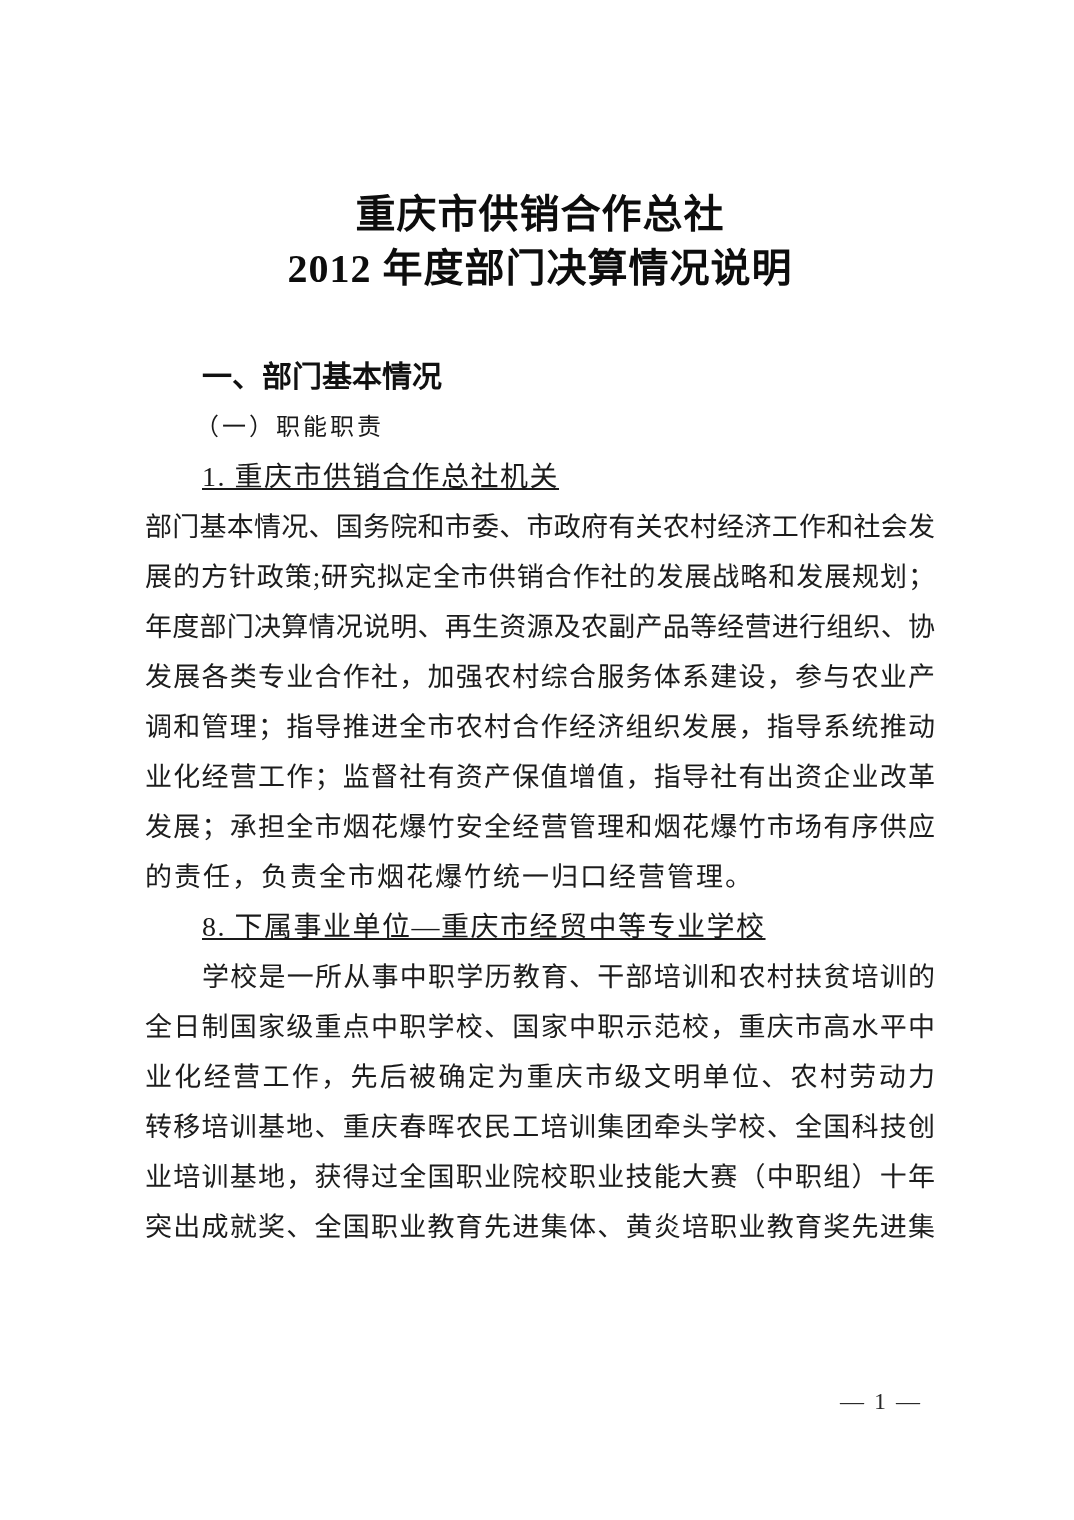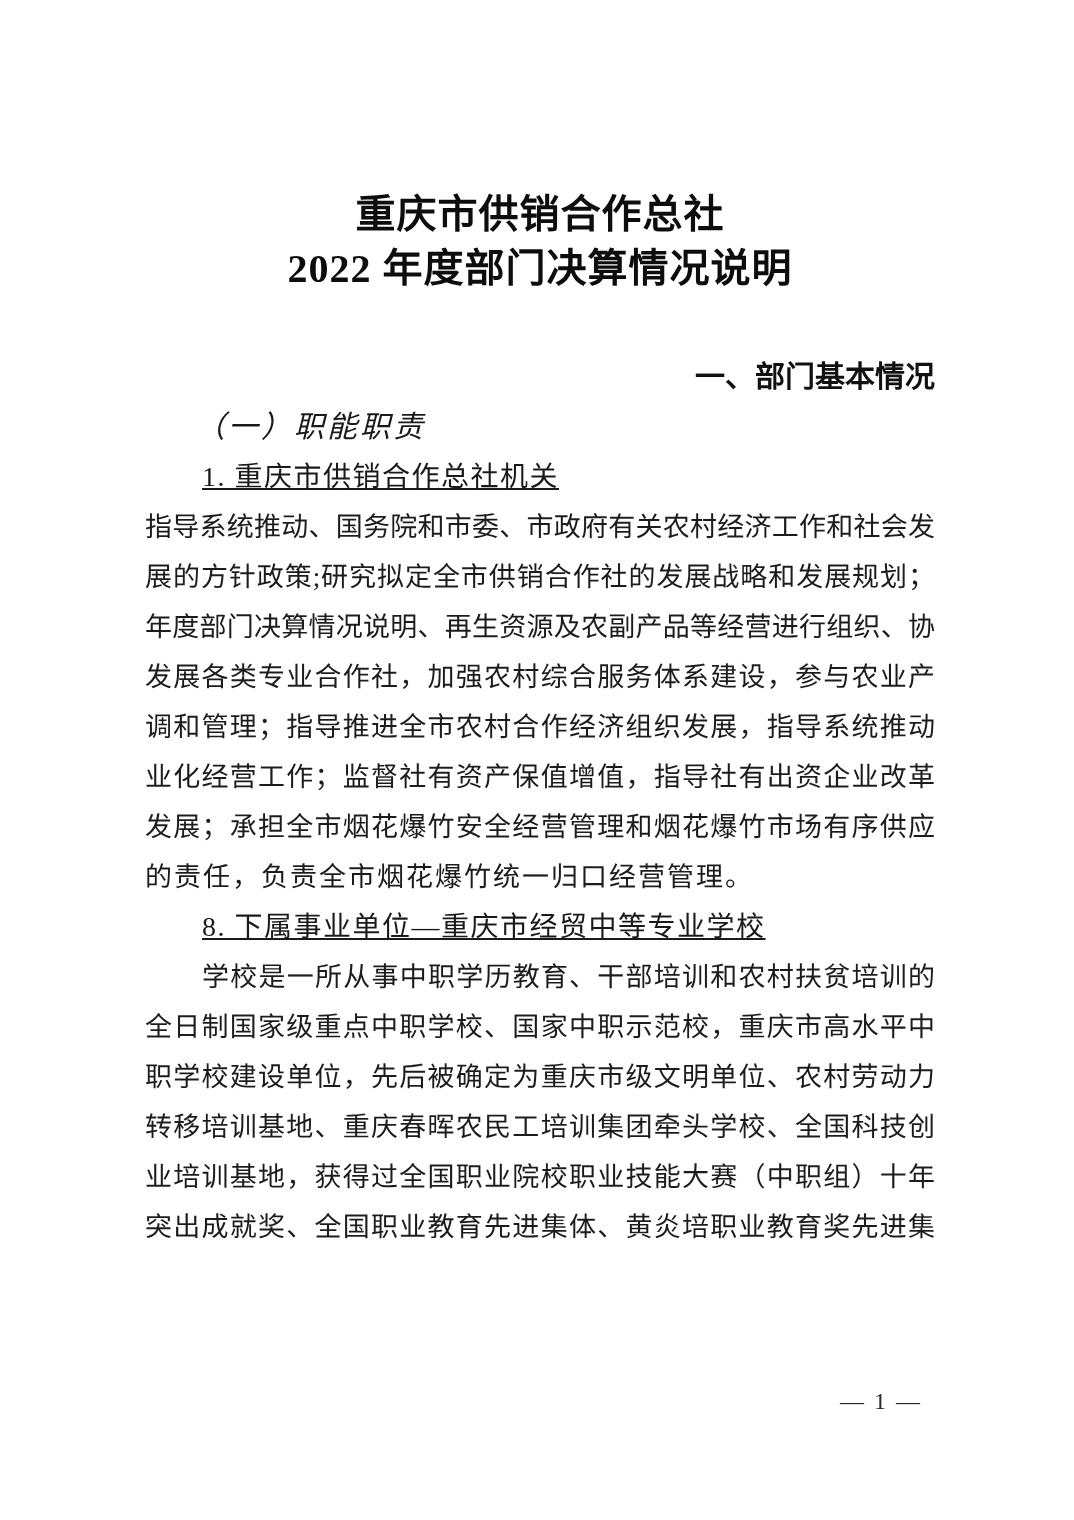--- a/index.html
+++ b/index.html
@@ -32,29 +32,27 @@
     color: #0d0d0d;
   }
   .section-heading {
     margin-top: 56px;
     padding-left: 57px;
     font-family: "Liberation Sans", "DejaVu Sans", sans-serif;
     font-weight: 700;
     font-size: 30px;
     line-height: 50px;
     color: #111111;
-    text-align: right;
   }
   .sub-heading {
     padding-left: 50px;
-    font-size: 30px;
+    font-size: 24px;
     line-height: 50px;
     letter-spacing: 3px;
     color: #1a1a1a;
-    font-style: italic;
   }
   .item-heading {
     padding-left: 57px;
     font-size: 28px;
     line-height: 50px;
     letter-spacing: 1.5px;
     color: #1a1a1a;
     text-decoration: underline;
   }
   .body-line {
@@ -84,46 +82,46 @@
   }
 </style>
 </head>
 <body>
 
 <div class="page">
   <div class="content">
 
     <div class="doc-title">
       <div>重庆市供销合作总社</div>
-      <div>2022 年度部门决算情况说明</div>
+      <div>2012 年度部门决算情况说明</div>
     </div>
 
     <div class="section-heading">一、部门基本情况</div>
 
     <div class="sub-heading">（一）职能职责</div>
 
     <div class="item-heading">1. 重庆市供销合作总社机关</div>
 
     <div>
-      <div class="body-line">指导系统推动、国务院和市委、市政府有关农村经济工作和社会发</div>
+      <div class="body-line">部门基本情况、国务院和市委、市政府有关农村经济工作和社会发</div>
       <div class="body-line">展的方针政策;研究拟定全市供销合作社的发展战略和发展规划；</div>
       <div class="body-line">年度部门决算情况说明、再生资源及农副产品等经营进行组织、协</div>
       <div class="body-line">发展各类专业合作社，加强农村综合服务体系建设，参与农业产</div>
       <div class="body-line">调和管理；指导推进全市农村合作经济组织发展，指导系统推动</div>
       <div class="body-line">业化经营工作；监督社有资产保值增值，指导社有出资企业改革</div>
       <div class="body-line">发展；承担全市烟花爆竹安全经营管理和烟花爆竹市场有序供应</div>
       <div class="body-line para-end">的责任，负责全市烟花爆竹统一归口经营管理。</div>
     </div>
 
     <div class="item-heading">8. 下属事业单位—重庆市经贸中等专业学校</div>
 
     <div>
       <div class="body-line first">学校是一所从事中职学历教育、干部培训和农村扶贫培训的</div>
       <div class="body-line">全日制国家级重点中职学校、国家中职示范校，重庆市高水平中</div>
-      <div class="body-line">职学校建设单位，先后被确定为重庆市级文明单位、农村劳动力</div>
+      <div class="body-line">业化经营工作，先后被确定为重庆市级文明单位、农村劳动力</div>
       <div class="body-line">转移培训基地、重庆春晖农民工培训集团牵头学校、全国科技创</div>
       <div class="body-line">业培训基地，获得过全国职业院校职业技能大赛（中职组）十年</div>
       <div class="body-line">突出成就奖、全国职业教育先进集体、黄炎培职业教育奖先进集</div>
     </div>
 
   </div>
 
   <div class="page-number">— 1 —</div>
 </div>
 

